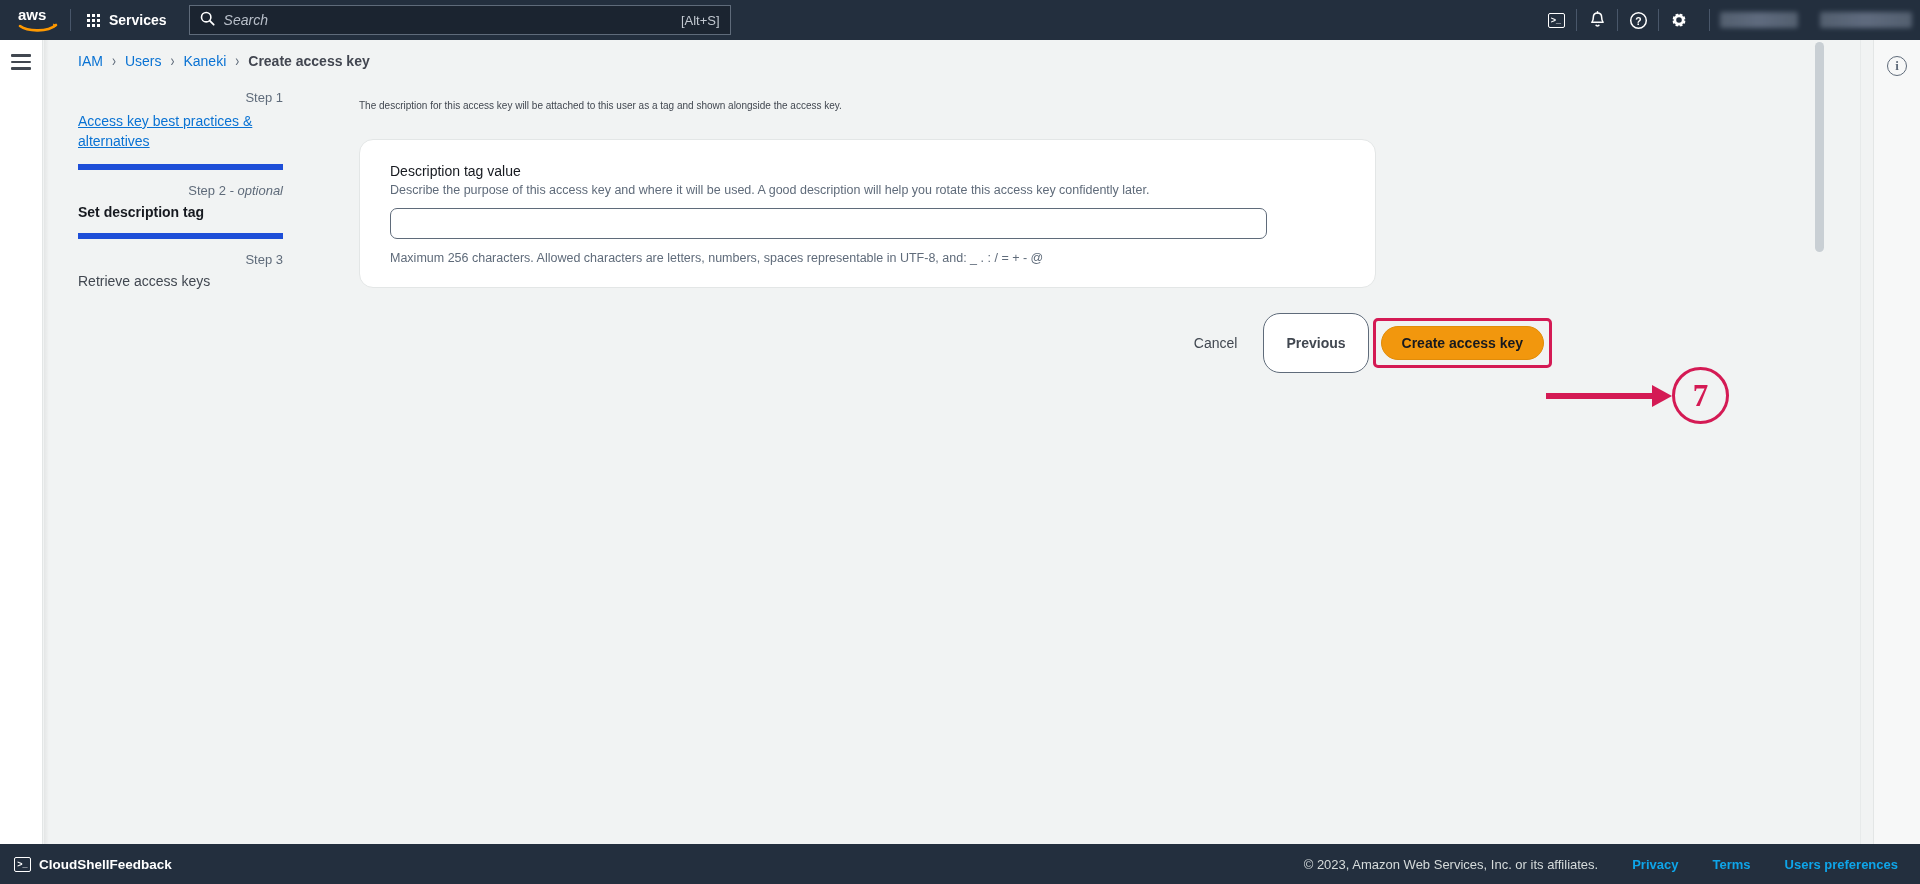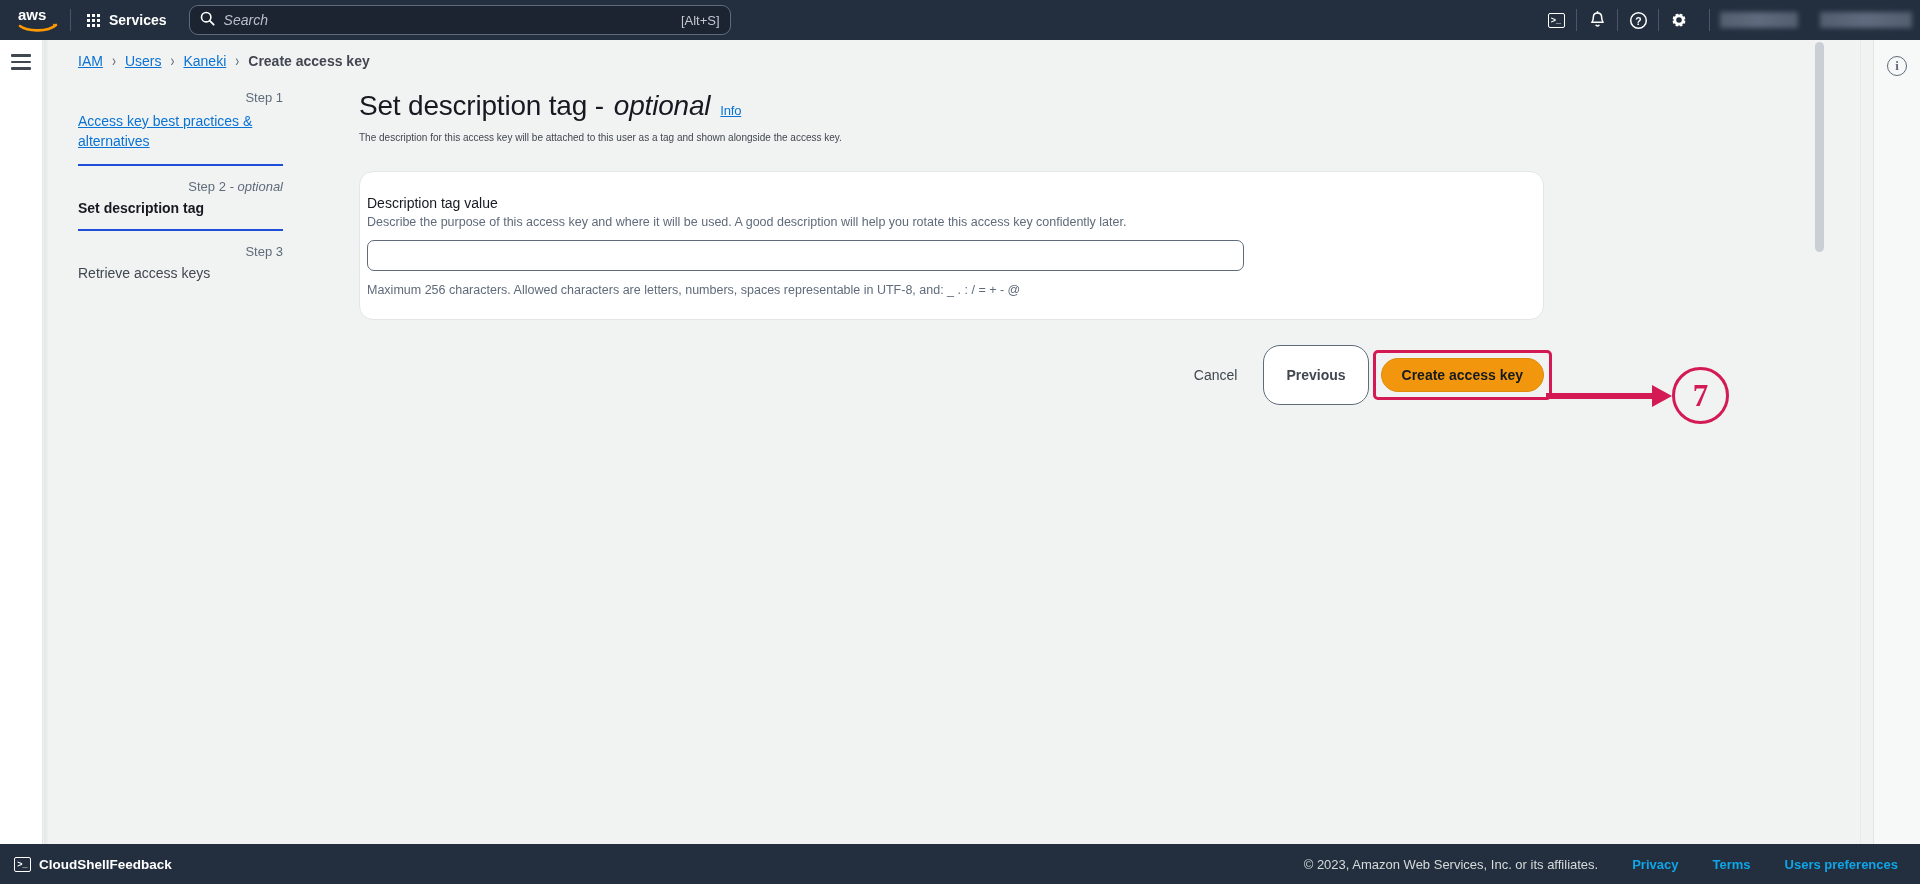--- a/index.html
+++ b/index.html
@@ -40,21 +40,21 @@
     grid-template-rows: repeat(3, 3px);
     gap: 2px;
   }
   .grid-icon i { background: #fff; width: 3px; height: 3px; display:block; }
 
   .search-wrap {
     margin-left: 10px;
     width: 542px; height: 30px;
     background: #1b2430;
     border: 1px solid #5f6b7a;
-    border-radius: 9px;
+    border-radius: 0;
     display: flex; align-items: center;
     padding: 0 10px;
     cursor: text;
   }
   .search-wrap .mag { margin-right: 9px; flex: 0 0 auto; }
   .search-input-txt {
     flex: 1; color: #b8bfc9; font-size: 14px; font-style: italic;
   }
   .search-kbd { color: #c3c9d1; font-size: 13px; }
 
@@ -123,33 +123,33 @@
     width: 9px; height: 210px;
     background: #c9cfd4; border-radius: 5px;
   }
 
   
   .breadcrumb {
     position: absolute; left: 78px; top: 13px;
     display: flex; align-items: center; gap: 0px;
     font-size: 14px;
   }
-  .bc-link { color: #0972d3; text-decoration: underline; cursor: pointer; }
+  .bc-link { color: #0972d3; cursor: pointer; }
   .bc-cur { color: #424650; font-weight: bold; }
   .bc-sep {
     color: #5f6b7a; margin: 0 9px; font-size: 12px;
     display: inline-block; transform: scaleY(1.35);
   }
 
   
   .steps {
     position: absolute; left: 78px; top: 50px; width: 205px;
   }
   .step-blk { padding-bottom: 13px; }
-  .step-blk + .step-blk { border-top: 2px solid #1d4ed8; padding-top: 13px; }
+  .step-blk + .step-blk { border-top: 6px solid #1d4ed8; padding-top: 13px; }
   .step-num { font-size: 13px; color: #5f6b7a; margin-bottom: 6px; text-align: right; }
   .step-num .opt { font-style: italic; }
   .step-link {
     font-size: 14px; color: #0972d3; text-decoration: underline;
     line-height: 20px; cursor: pointer; display: block;
   }
   .step-cur { font-size: 14px; color: #16191f; font-weight: bold; }
   .step-txt { font-size: 14px; color: #414750; }
 
   
@@ -161,25 +161,25 @@
   }
   .pg-title .opt-ital { font-style: italic; }
   .info-link {
     font-size: 13px; color: #0972d3; text-decoration: underline;
     cursor: pointer; font-weight: normal;
   }
   .pg-desc { font-size: 10px; color: #414750; margin-top: 10px; }
 
   .card {
     margin-top: 28px;
-    width: 1185px;
+    width: 1017px;
     background: #ffffff;
     border: 1px solid #e3e6e6;
     border-radius: 14px;
-    padding: 23px 22px 22px 7px;
+    padding: 23px 22px 22px 30px;
   }
   .field-label { font-size: 14px; color: #16191f; margin-bottom: 4px; }
   .field-desc { font-size: 12.5px; color: #5f6b7a; }
   .text-input {
     margin-top: 11px;
     width: 877px; height: 31px;
     background: #ffffff;
     border: 1.4px solid #5f6b7a;
     border-radius: 7px;
     font-size: 14px; color: #16191f;
@@ -371,25 +371,20 @@
       </div>
       <div class="step-cur">Set description tag</div>
     </div>
     <div class="step-blk">
       <div class="step-num">Step 3</div>
       <div class="step-txt">Retrieve access keys</div>
     </div>
   </div>
 
   <div class="main">
-    <h1 class="pg-title">
-      <span>Set description tag - </span>
-        <span class="opt-ital">optional</span>
-      <span class="info-link">Info</span>
-    </h1>
     <div class="pg-desc">The description for this access key will be attached to this user as a tag and shown alongside the access key.</div>
 
     <div class="card">
       <div class="field-label">Description tag value</div>
       <div class="field-desc">Describe the purpose of this access key and where it will be used. A good description will help you rotate this access key confidently later.</div>
       <input class="text-input" type="text" placeholder="" style="">
       <div class="field-hint">Maximum 256 characters. Allowed characters are letters, numbers, spaces representable in UTF-8, and: _ . : / = + - @</div>
     </div>
 
     <div class="actions">

